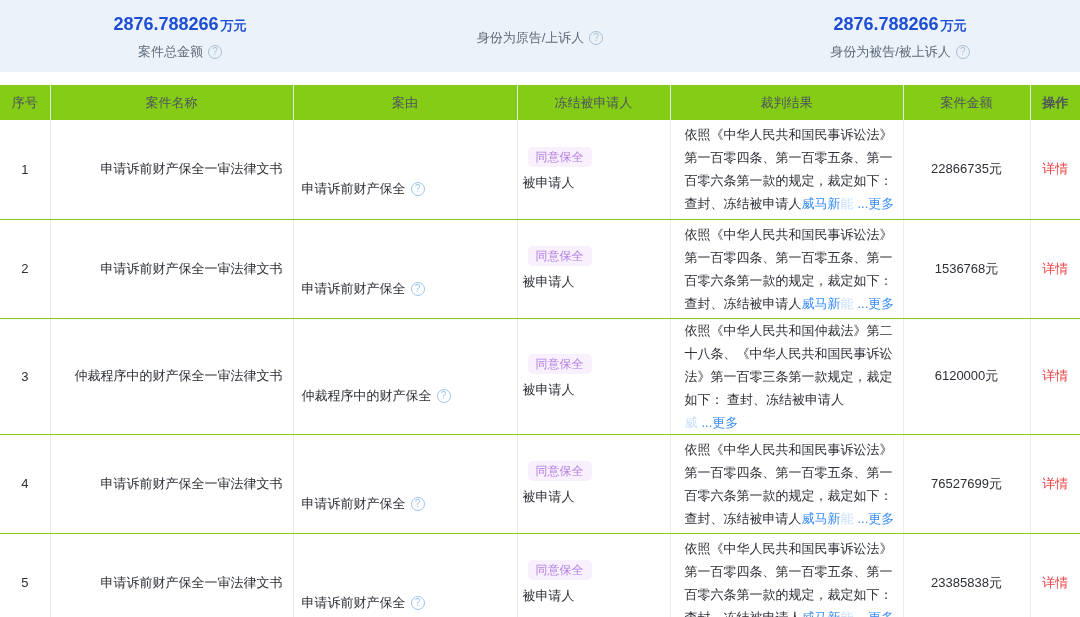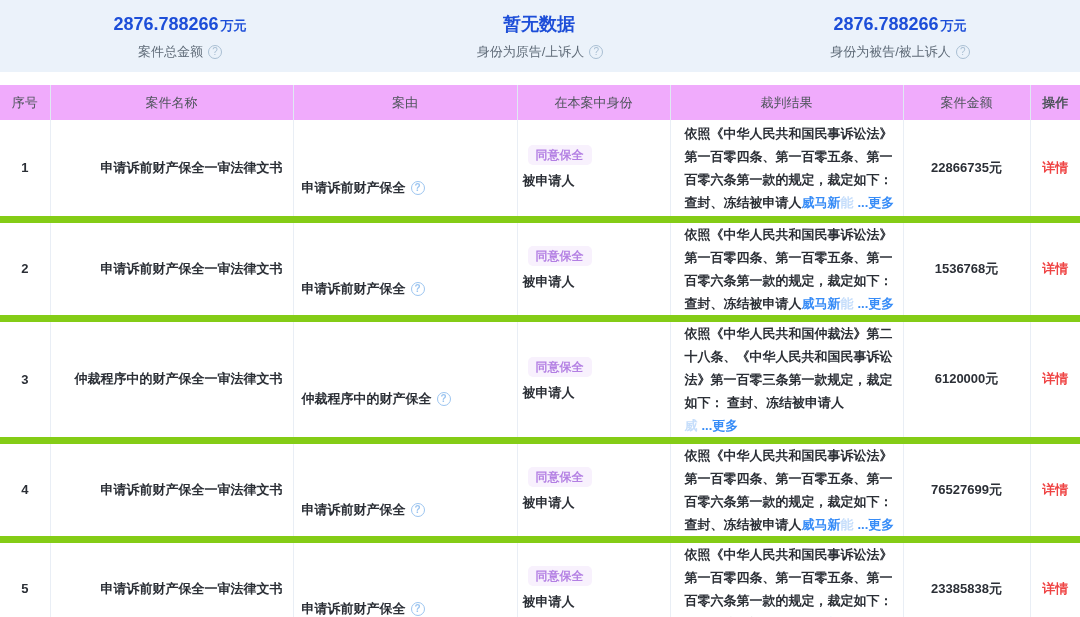--- a/index.html
+++ b/index.html
@@ -25,28 +25,28 @@
     display: inline-flex; width: 14px; height: 14px; margin-left: 5px;
     border: 1px solid #a9bfd3; border-radius: 50%; color: #a9bfd3;
     font-size: 10px; line-height: 12px; align-items: center; justify-content: center;
     cursor: pointer; flex: none;
   }
   .q-icon.blue { border-color: #9cc5f0; color: #9cc5f0; }
   
   .table-wrap { margin-top: 13px; }
   table { width: 1080px; border-collapse: collapse; table-layout: fixed; }
   thead th {
-    height: 35px; background: #f0abfc; font-weight: normal;
+    height: 35px; background: #84cc16; font-weight: normal;
     font-size: 13px; color: #4e545b; text-align: center;
     border-right: 1px solid #dfe9f2;
   }
   thead th:last-child { border-right: none; font-weight: bold; }
   tbody td {
-    height: 99px; border-bottom: 7px solid #84cc16; border-right: 1px solid #e9eef5;
-    font-size: 13px; color: #2b2f36; vertical-align: middle; background: #fff; font-weight: bold;
+    height: 99px; border-bottom: 1px solid #84cc16; border-right: 1px solid #e9eef5;
+    font-size: 13px; color: #2b2f36; vertical-align: middle; background: #fff;
   }
   tbody td:last-child { border-right: none; }
   .col-no { text-align: center; color: #2b2f36; }
   .col-name { text-align: right; padding: 0 10px 0 8px; line-height: 20px; }
   .col-cause { text-align: left; padding: 0 10px 0 8px; }
   .col-cause .cause-inner { display: flex; align-items: center; margin-top: 40px; }
   .col-identity { text-align: left; padding-left: 5px; }
   .tag {
     display: inline-block; margin-left: 5px; margin-bottom: 7px;
     background: #f8f1fd; color: #b37fe3; font-size: 12px;
@@ -67,21 +67,20 @@
 <div class="stats-bar">
   <div class="stat">
     <div class="stat-value"><span class="num">2876.788266</span><span class="unit">万元</span></div>
     <div class="stat-label">
         <span>案件总金额</span>
         <span class="q-icon">?</span>
       </div>
   </div>
 
   <div class="stat">
-    <div class="stat-value"><span class="num">暂无数据</span><span class="unit"></span></div>
     <div class="stat-label">
         <span>身份为原告/上诉人</span>
         <span class="q-icon">?</span>
       </div>
   </div>
 
   <div class="stat">
     <div class="stat-value"><span class="num">2876.788266</span><span class="unit">万元</span></div>
     <div class="stat-label">
         <span>身份为被告/被上诉人</span>
@@ -99,21 +98,21 @@
       <col style="width:153px">
         <col style="width:233px">
         <col style="width:127px">
       <col style="width:50px">
     </colgroup>
     <thead>
       <tr>
         <th>序号</th>
         <th>案件名称</th>
         <th>案由</th>
-        <th>在本案中身份</th>
+        <th>冻结被申请人</th>
         <th>裁判结果</th>
         <th>案件金额</th>
         <th>操作</th>
       </tr>
     </thead>
     <tbody id="table-body">
   <tr class="body-row">
     <td class="col-no">1</td>
     <td class="col-name">申请诉前财产保全一审法律文书</td>
     <td class="col-cause">

